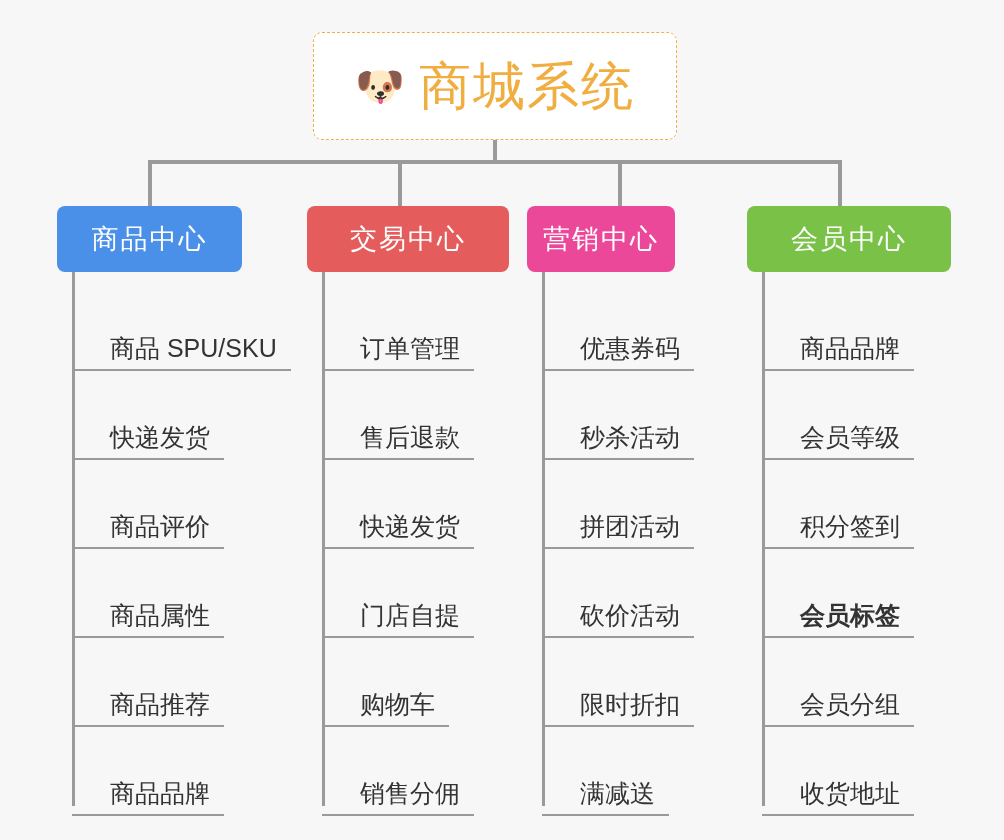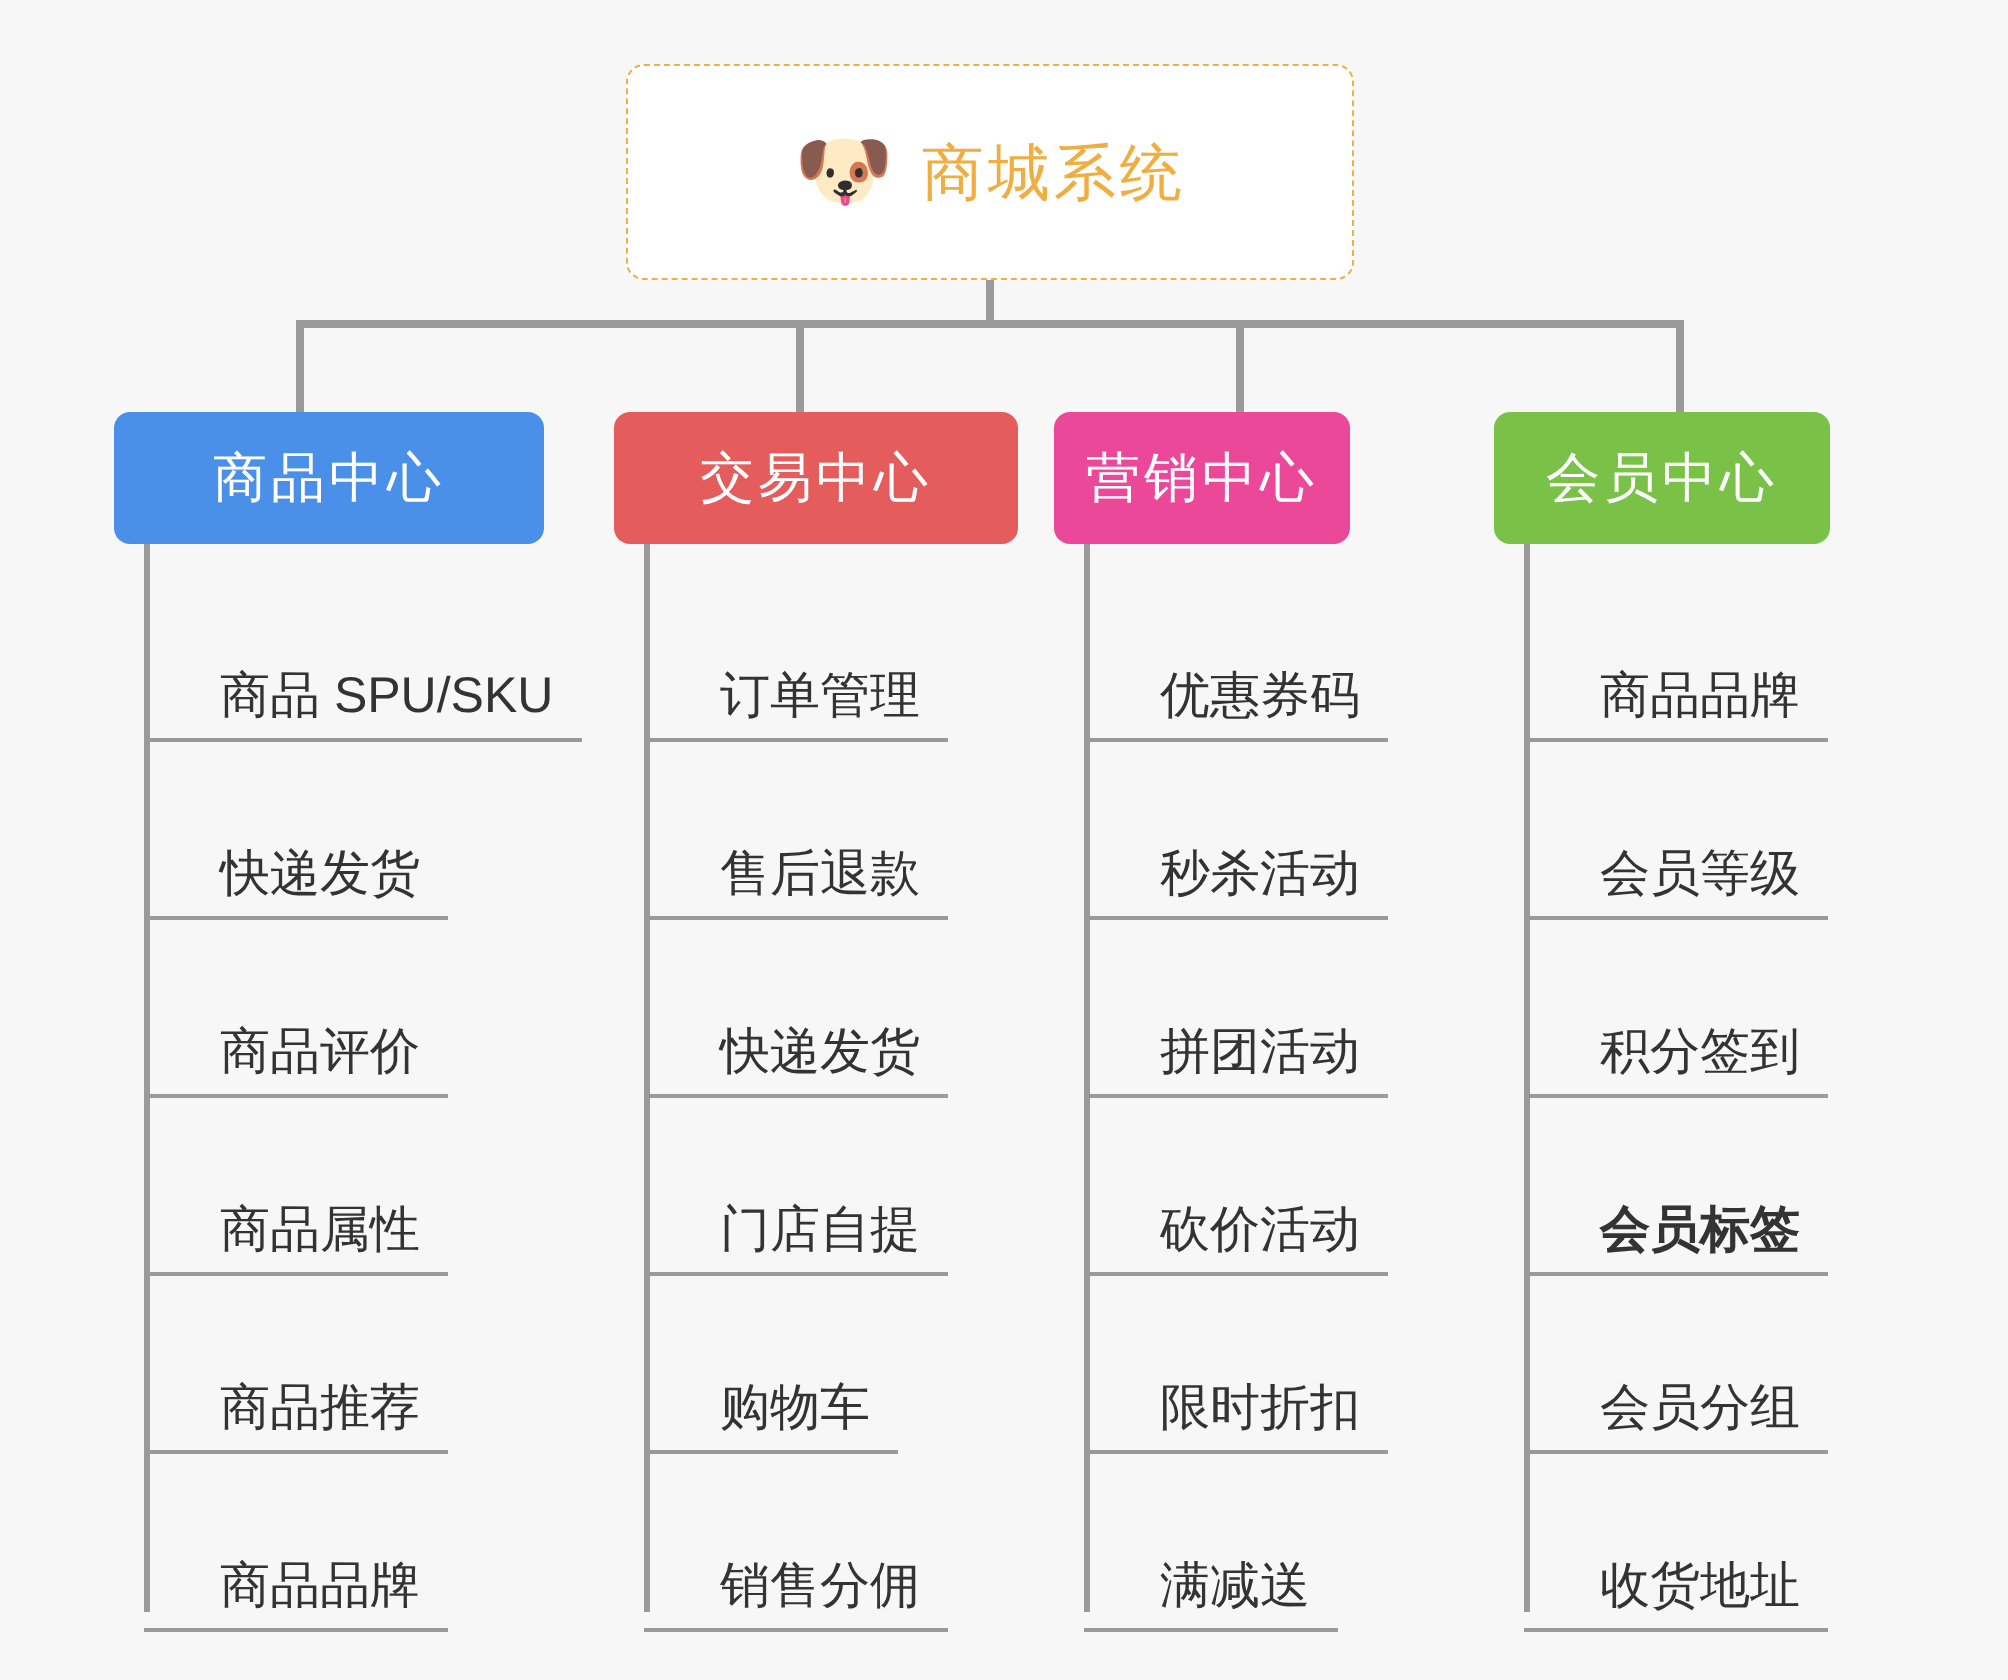--- a/index.html
+++ b/index.html
@@ -38,21 +38,21 @@
     justify-content: center;
     gap: 14px;
   }
   .root-emoji {
     font-size: 40px;
     line-height: 1;
     display: block;
     filter: saturate(1.05);
   }
   .root-title {
-    font-size: 31px;
+    font-size: 52px;
     color: #f0ad40;
     letter-spacing: 2px;
     line-height: 1;
     white-space: nowrap;
   }
 
   
   .conn {
     position: absolute;
     background: #9a9a9a;
@@ -124,21 +124,21 @@
 
   <div id="connector-layer">
       <div class="conn conn-v" style="left: 493px; top: 140px; height: 24px; background: rgb(154, 154, 154);"></div>
       <div class="conn conn-h" style="left: 147.5px; top: 160px; width: 694px; background: rgb(154, 154, 154);"></div>
       <div class="conn conn-v" style="left: 147.5px; top: 160px; height: 46px; background: rgb(154, 154, 154);"></div>
       <div class="conn conn-v" style="left: 397.5px; top: 160px; height: 46px; background: rgb(154, 154, 154);"></div>
       <div class="conn conn-v" style="left: 617.5px; top: 160px; height: 46px; background: rgb(154, 154, 154);"></div>
       <div class="conn conn-v" style="left: 837.5px; top: 160px; height: 46px; background: rgb(154, 154, 154);"></div>
     </div>
   <div id="branch-layer">
-      <div class="cat-box" style="left: 57px; width: 215px; background: rgb(74, 144, 232);">
+      <div class="cat-box" style="left: 57px; width: 185px; background: rgb(74, 144, 232);">
         <span class="cat-label">商品中心</span>
       </div>
       <div class="leaf-col" style="left: 72px; height: 534px;">
         <div class="leaf-spine" style="height: 534px; background: rgb(154, 154, 154);"></div>
         <div class="leaf-item" style="top: 0px;">
           <div class="leaf-inner"><span class="leaf-label">商品 SPU/SKU</span></div>
         </div>
         <div class="leaf-item" style="top: 89px;">
           <div class="leaf-inner"><span class="leaf-label">快递发货</span></div>
         </div>
@@ -196,21 +196,21 @@
         <div class="leaf-item" style="top: 267px;">
           <div class="leaf-inner"><span class="leaf-label">砍价活动</span></div>
         </div>
         <div class="leaf-item" style="top: 356px;">
           <div class="leaf-inner"><span class="leaf-label">限时折扣</span></div>
         </div>
         <div class="leaf-item" style="top: 445px;">
           <div class="leaf-inner"><span class="leaf-label">满减送</span></div>
         </div>
       </div>
-      <div class="cat-box" style="left: 747px; width: 168px; background: rgb(121, 193, 71);">
+      <div class="cat-box" style="left: 747px; width: 204px; background: rgb(121, 193, 71);">
         <span class="cat-label">会员中心</span>
       </div>
       <div class="leaf-col" style="left: 762px; height: 534px;">
         <div class="leaf-spine" style="height: 534px; background: rgb(154, 154, 154);"></div>
         <div class="leaf-item" style="top: 0px;">
           <div class="leaf-inner"><span class="leaf-label">商品品牌</span></div>
         </div>
         <div class="leaf-item" style="top: 89px;">
           <div class="leaf-inner"><span class="leaf-label">会员等级</span></div>
         </div>

